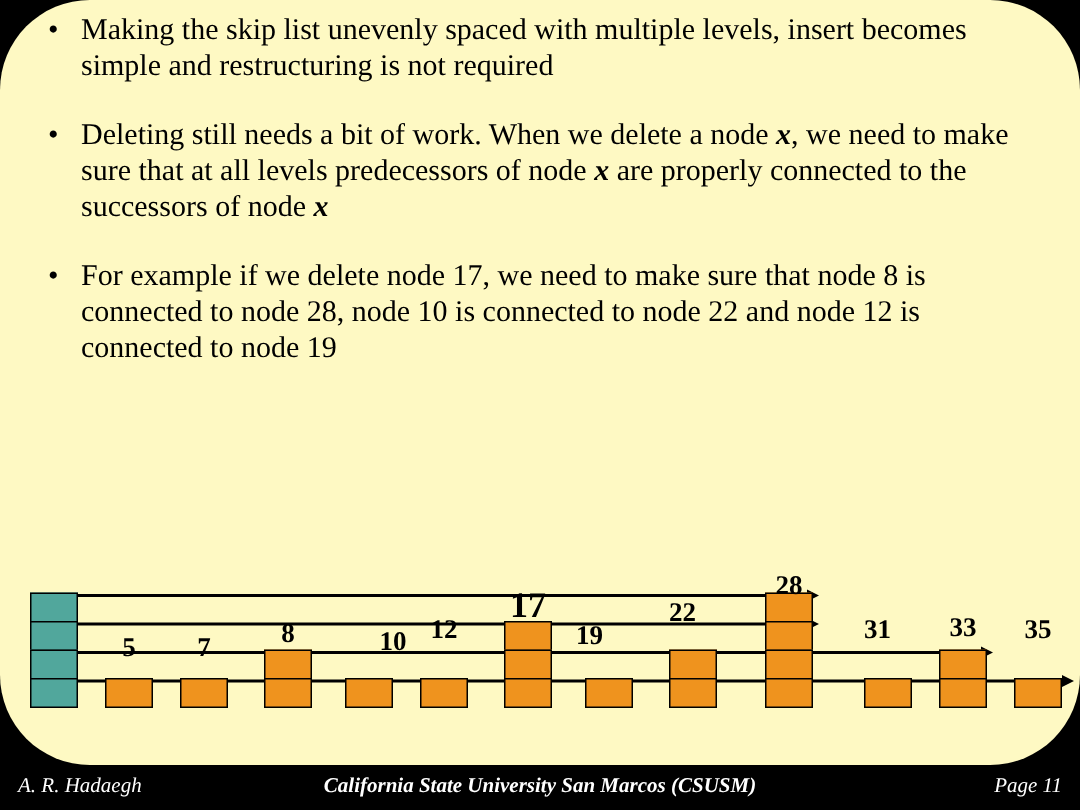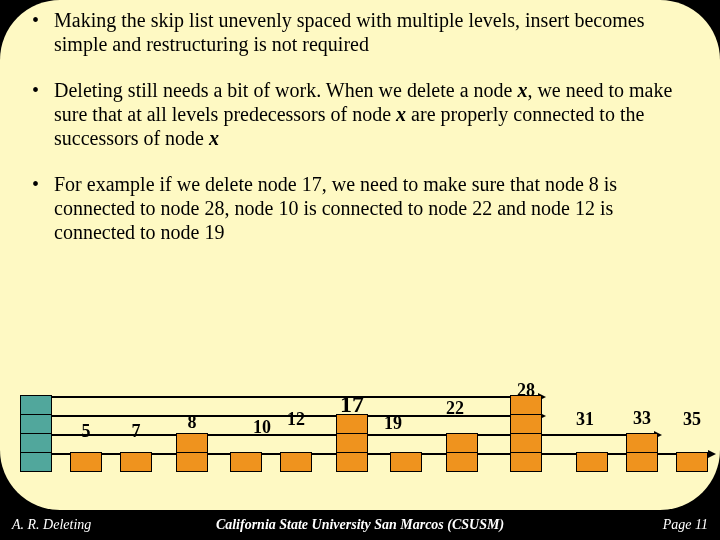--- a/index.html
+++ b/index.html
@@ -102,19 +102,19 @@
         </div>
         <div style="position: absolute; left: 606px; top: 90px; width: 32px; text-align: center; font-weight: bold; font-size: 18px;">33</div>
         <div class="tower" style="left: 656px;">
           <div class="cell"></div>
         </div>
         <div style="position: absolute; left: 656px; top: 91px; width: 32px; text-align: center; font-weight: bold; font-size: 18px;">35</div>
       </div>
   </div>
 
   <div class="footer">
-    <span class="author">A. R. Deleting</span>
+    <span class="author">A. R. Hadaegh</span>
     <span class="uni">California State University San Marcos (CSUSM)</span>
     <span class="page">
       <span>Page</span> <span>11</span>
     </span>
   </div>
 </div>
 
 </body></html>

